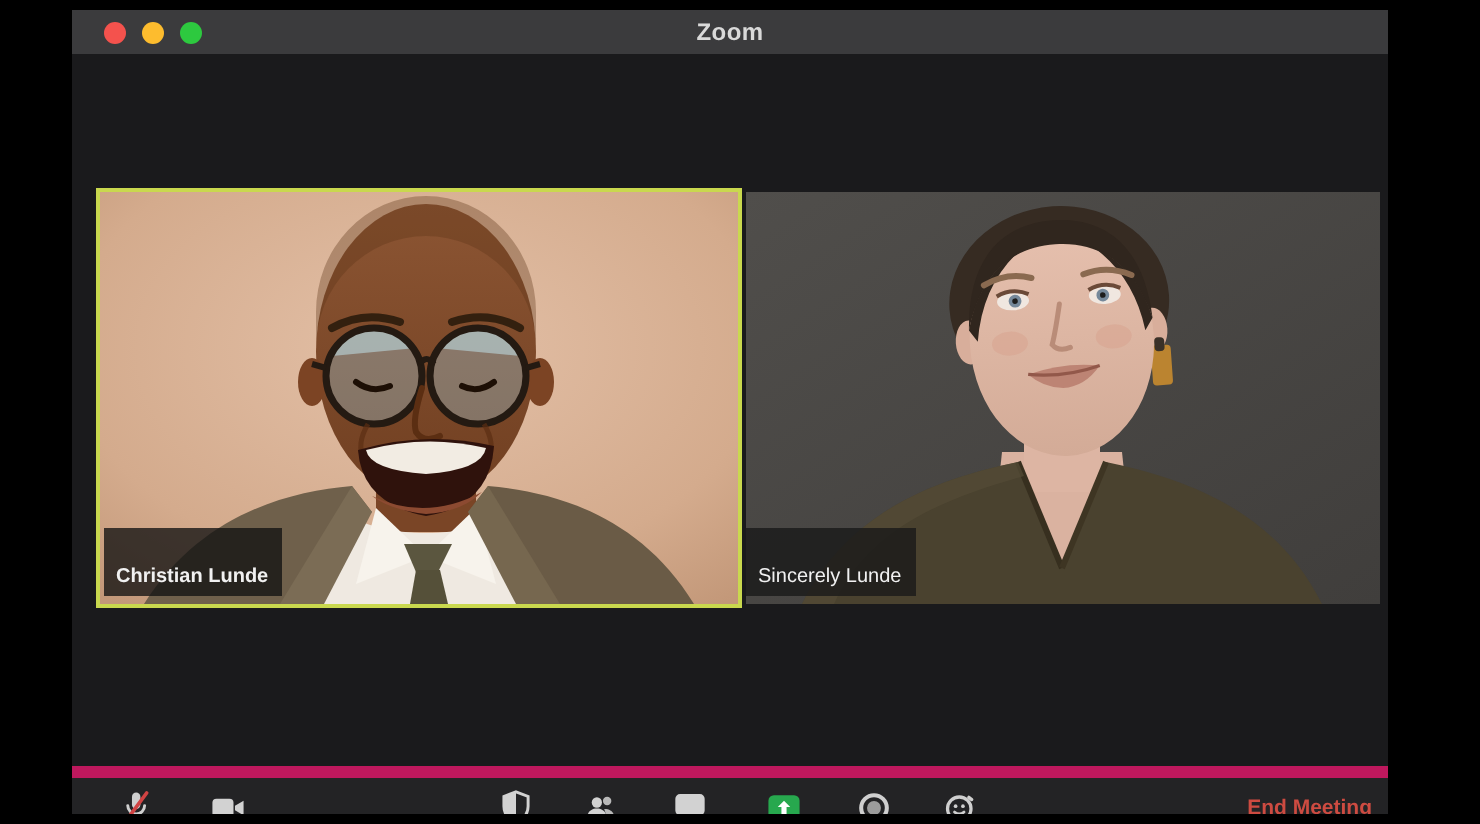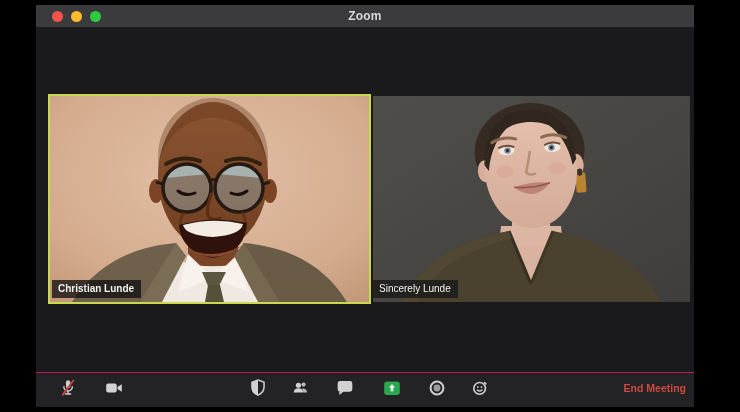--- a/index.html
+++ b/index.html
@@ -23,26 +23,26 @@
 
   
   .video-area{ position:absolute; left:0; top:22px; width:100%; height:350px;
                background:#1a1a1c; }
   .tile{ position:absolute; top:69px; height:206px; background:#222; }
   .tile.left{ left:14px; width:319px; outline:2px solid #c9d84e; }
   .tile.right{ left:337px; width:317px; }
   .tile svg{ display:block; width:100%; height:100%; }
   .name-tag{ position:absolute; left:2px; bottom:4px; background:rgba(18,18,18,.78);
              color:#f1f1f1; font-size:10px; font-weight:700; line-height:1;
-             padding:4px 7px 4px 6px; white-space:nowrap; }
+             padding:20px 7px 4px 6px; white-space:nowrap; }
   .tile.right .name-tag{ left:0; background:rgba(25,25,25,.8); font-weight:400; }
 
   
-  .toolbar{ position:absolute; left:0; bottom:0; width:100%; height:35px;
-            background:#232325; border-top:1px solid #be185d; }
+  .toolbar{ position:absolute; left:0; bottom:0; width:100%; height:24px;
+            background:#232325; border-top:6px solid #be185d; }
   .tb-btn{ position:absolute; top:2px; width:26px; height:26px; border:none;
            background:transparent; display:flex; align-items:center;
            justify-content:center; cursor:pointer; padding:0; }
   .tb-btn svg{ display:block; }
   .end-meeting{ position:absolute; right:8px; top:0; height:30px; border:none;
                 background:transparent; color:#cd4b41; font-size:10.5px;
                 font-weight:700; cursor:pointer;
                 font-family:"Liberation Sans", sans-serif; }
 </style>
 </head>

